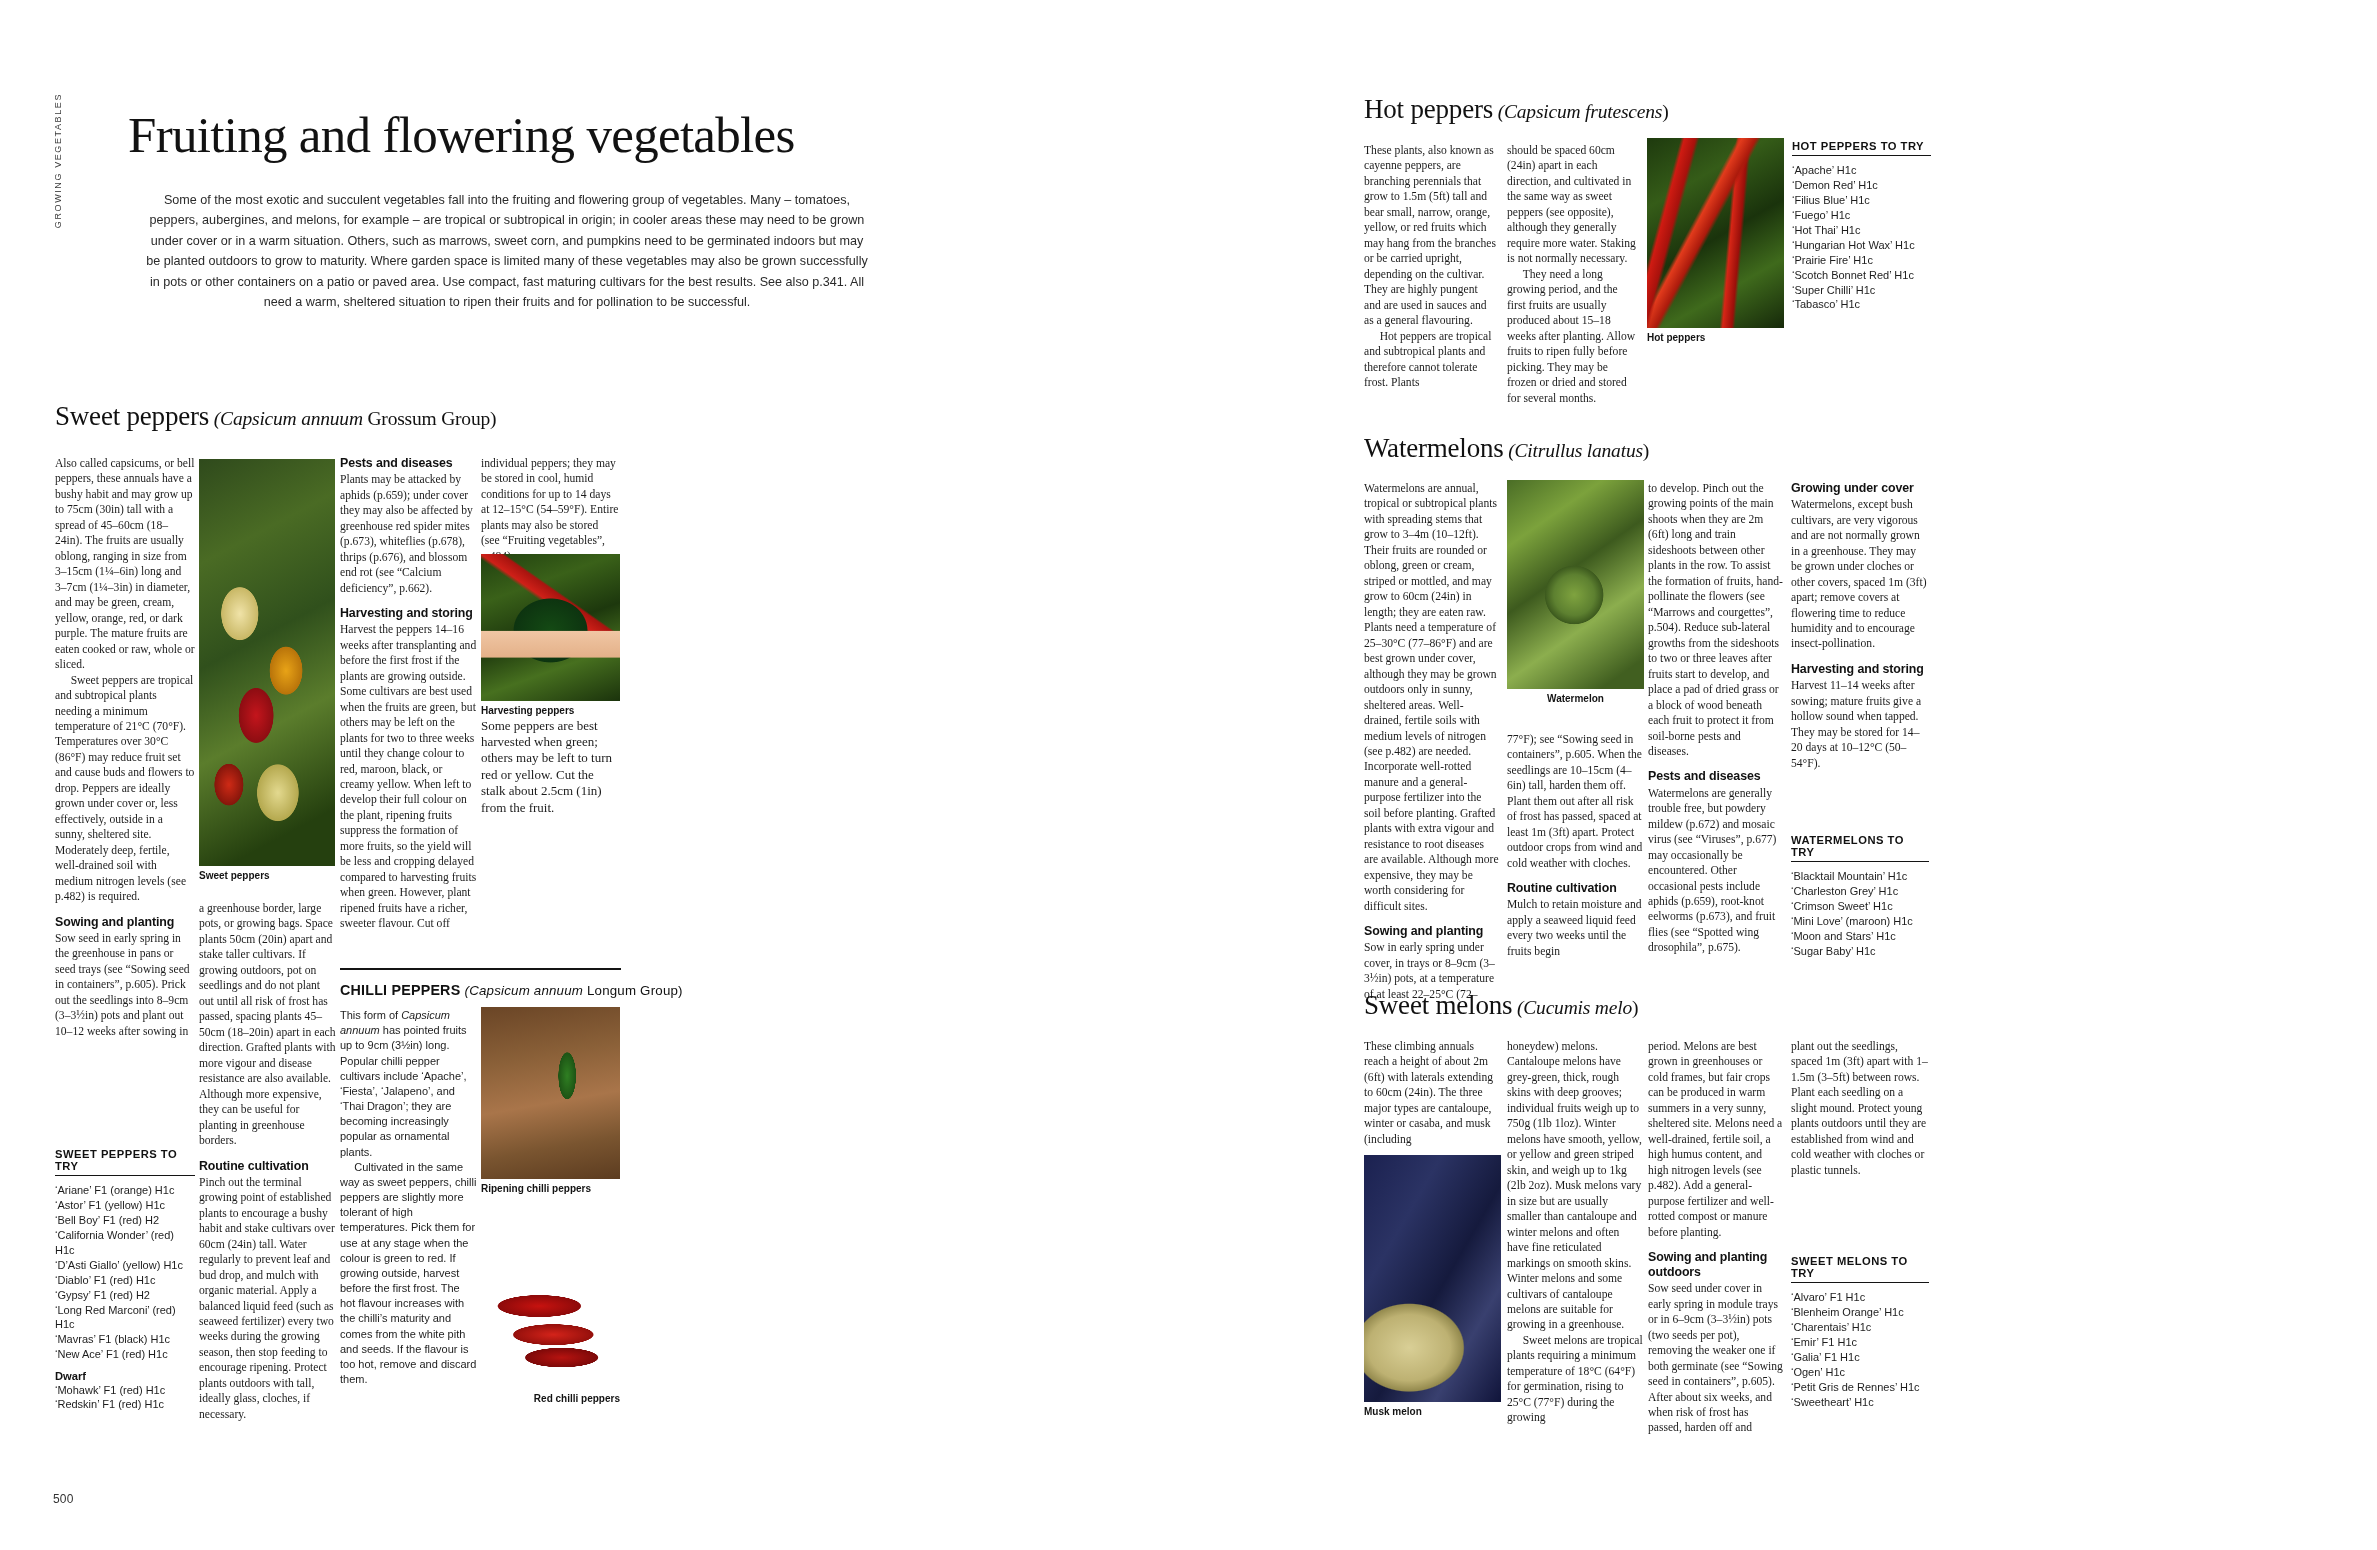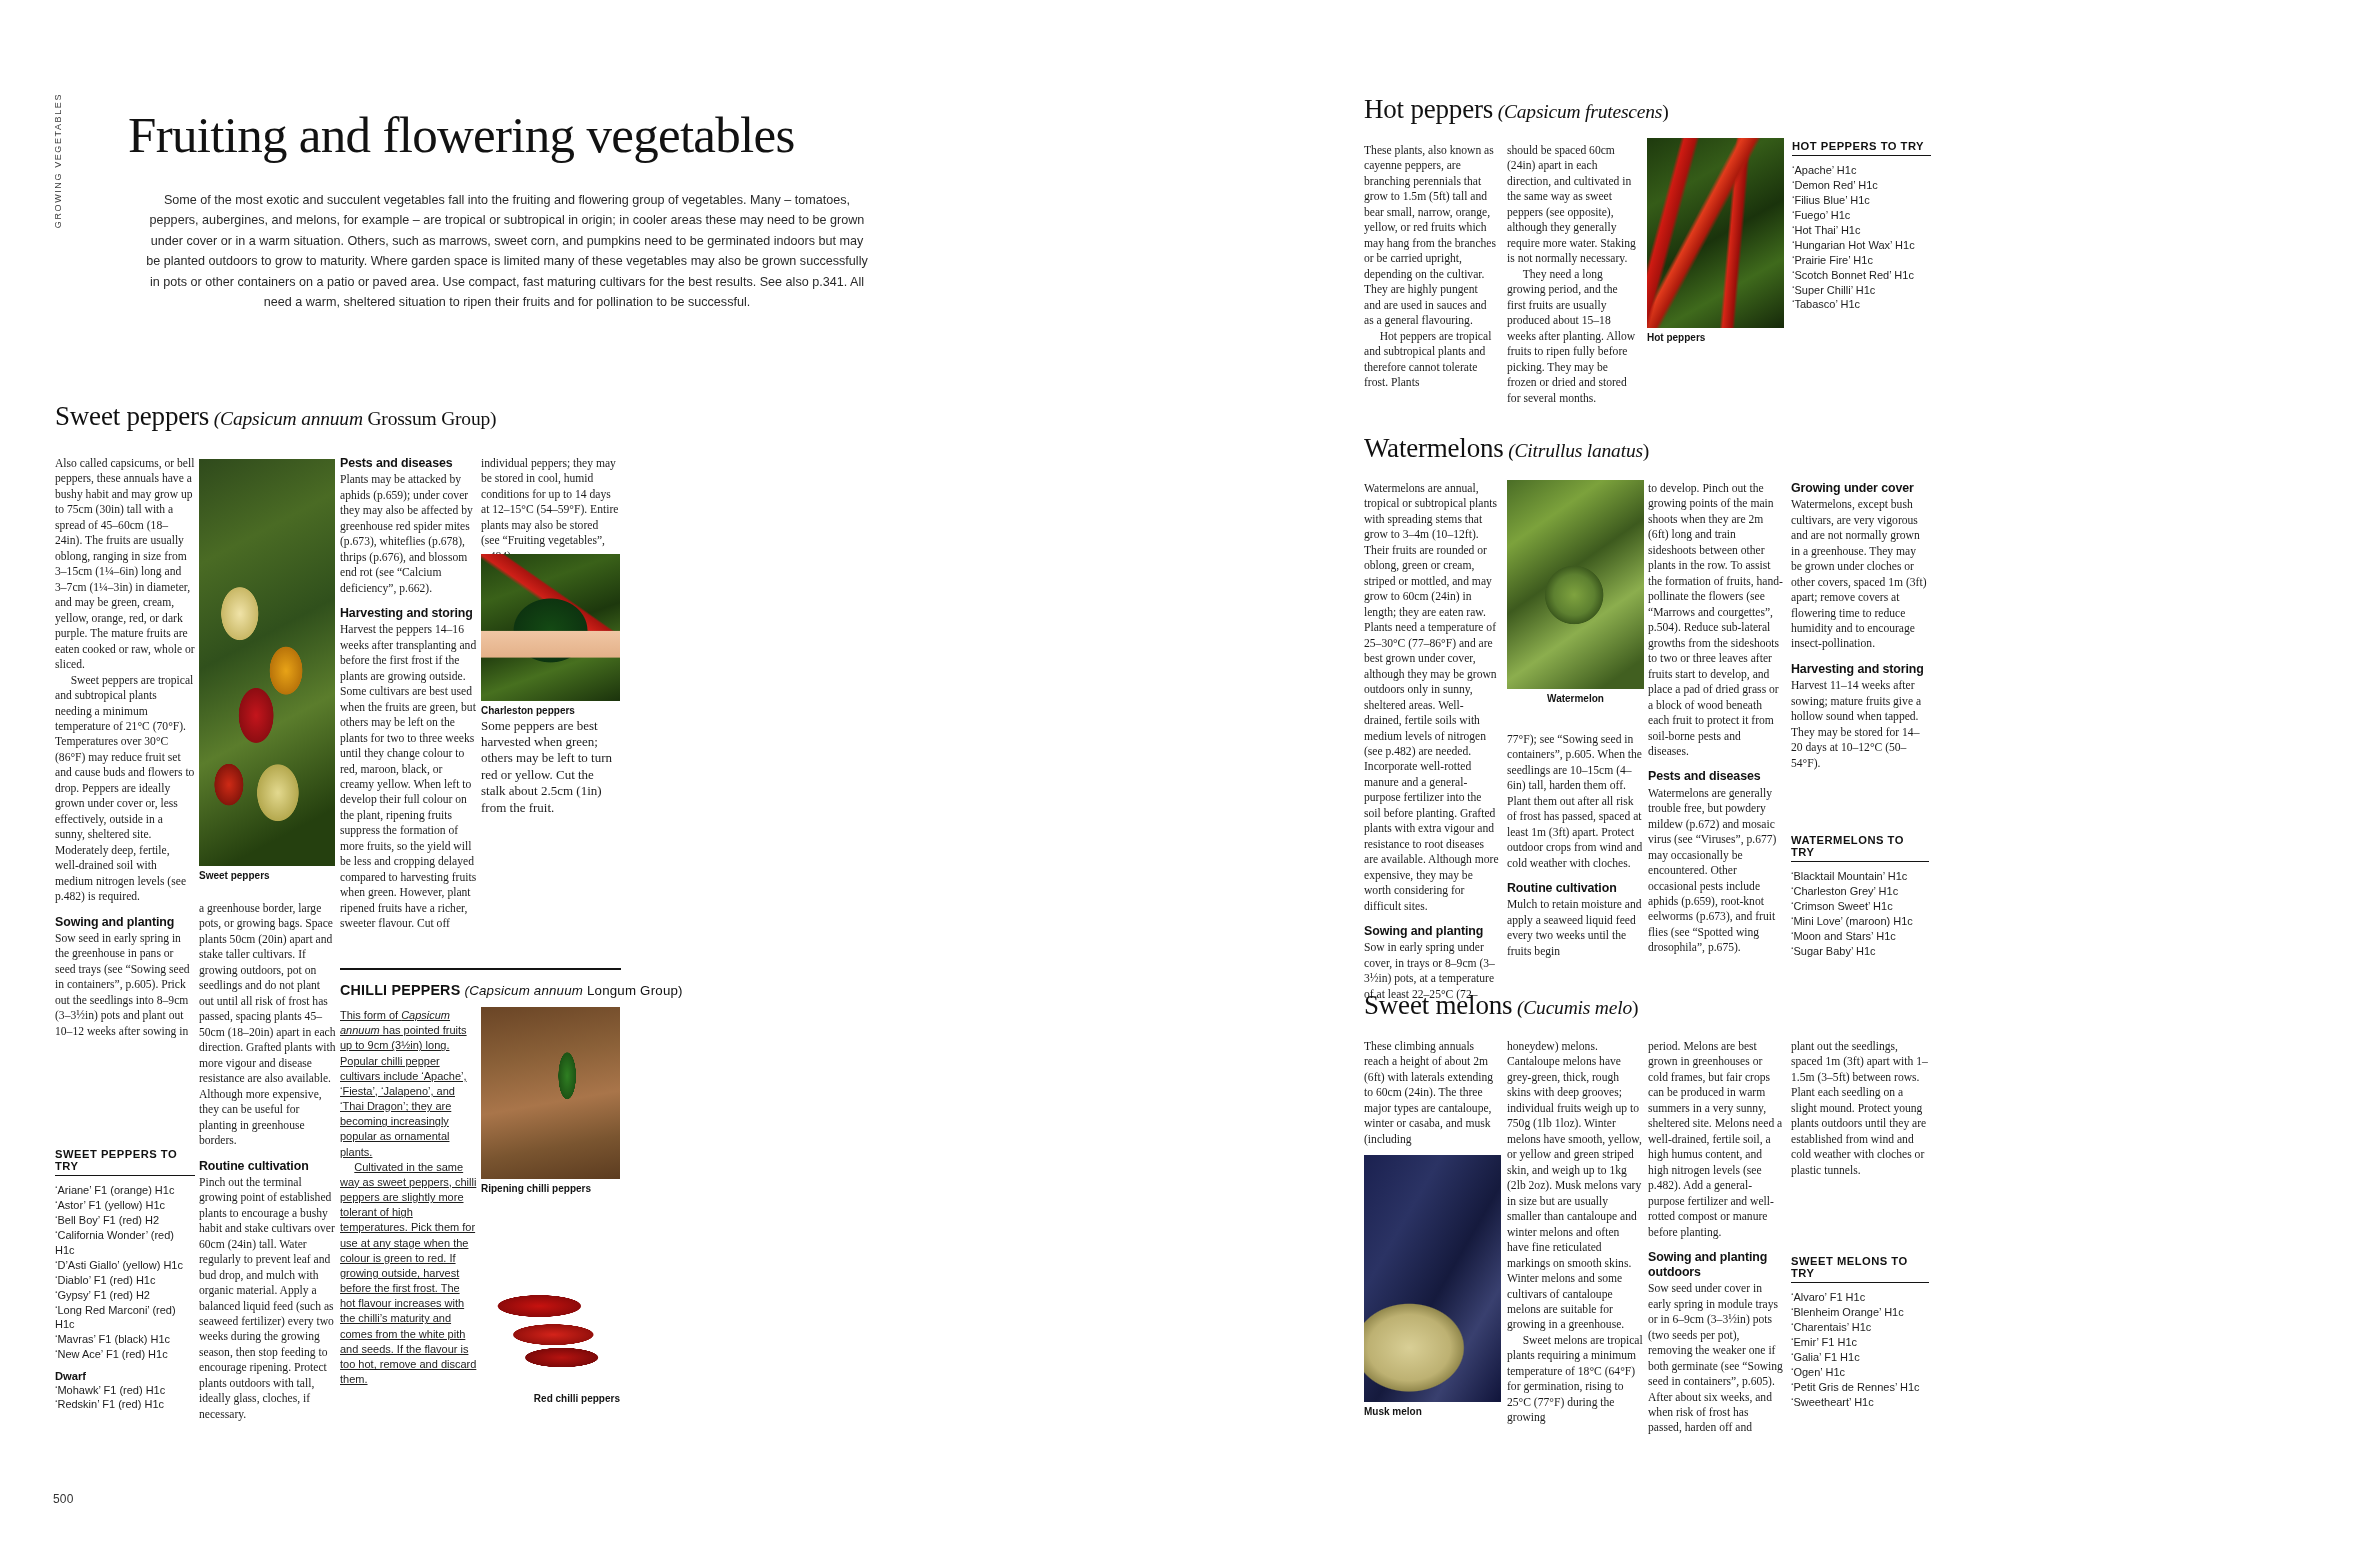--- a/index.html
+++ b/index.html
@@ -120,21 +120,21 @@
   .boxrule{position:absolute;border-top:2.4px solid #141414;}
   .boxhead{
     position:absolute;
     font-family:"Liberation Sans", sans-serif;
     font-weight:700;font-size:14.3px;letter-spacing:0.2px;color:#111;white-space:nowrap;
   }
   .boxhead .latin{font-weight:400;font-style:italic;font-size:13.3px;}
   .boxbody{
     position:absolute;
     font-family:"Liberation Sans", sans-serif;
-    font-size:11px;line-height:1.38;color:#1d1d1d;font-weight:300;text-decoration:underline;
+    font-size:11px;line-height:1.38;color:#1d1d1d;font-weight:300;
   }
   .boxbody p{margin:0;}
   .boxbody p + p{text-indent:1.3em;}
   .boxbody i{font-style:italic;}
 
   
   .img-sweetpeppers{
     background:
       radial-gradient(ellipse 28.5px 45px at 42% 63%, #c4151c 0%, #8d0d12 60%, rgba(0,0,0,0) 62%),
       radial-gradient(ellipse 26px 38px at 64% 52%, #e8a317 0%, #b9740a 62%, rgba(0,0,0,0) 64%),
@@ -248,21 +248,21 @@
       <p style="text-indent:0">Harvest the peppers 14–16 weeks after transplanting and before the first frost if the plants are growing outside. Some cultivars are best used when the fruits are green, but others may be left on the plants for two to three weeks until they change colour to red, maroon, black, or creamy yellow. When left to develop their full colour on the plant, ripening fruits suppress the formation of more fruits, so the yield will be less and cropping delayed compared to harvesting fruits when green. However, plant ripened fruits have a richer, sweeter flavour. Cut off</p>
     </div>
 
     <div class="col" style="left:481px;top:456px;width:138px;">
       <p>individual peppers; they may be stored in cool, humid conditions for up to 14 days at 12–15°C (54–59°F). Entire plants may also be stored (see “Fruiting vegetables”, p.484).</p>
     </div>
 
     <div class="fig" style="left:481px;top:554px;width:139px;height:147px;">
       <div class="ph img-harvest"></div>
       <div class="cap">
-        <b>Charleston peppers</b>
+        <b>Harvesting peppers</b>
         <span class="body">Some peppers are best harvested when green; others may be left to turn red or yellow. Cut the stalk about 2.5cm (1in) from the fruit.</span>
       </div>
     </div>
 
     <div class="boxrule" style="left:340px;top:968px;width:281px;"></div>
     <div class="boxhead" style="left:340px;top:982px;">
       <span>CHILLI PEPPERS</span> <span class="latin"><span>(</span><span>Capsicum annuum</span><span style="font-style:normal"> Longum Group)</span></span>
     </div>
     <div class="boxbody" style="left:340px;top:1008px;width:137px;">
       <p><span>This form of </span><i>Capsicum annuum</i><span> has pointed fruits up to 9cm (3½in) long. Popular chilli pepper cultivars include ‘Apache’, ‘Fiesta’, ‘Jalapeno’, and ‘Thai Dragon’; they are becoming increasingly popular as ornamental plants.</span></p>

